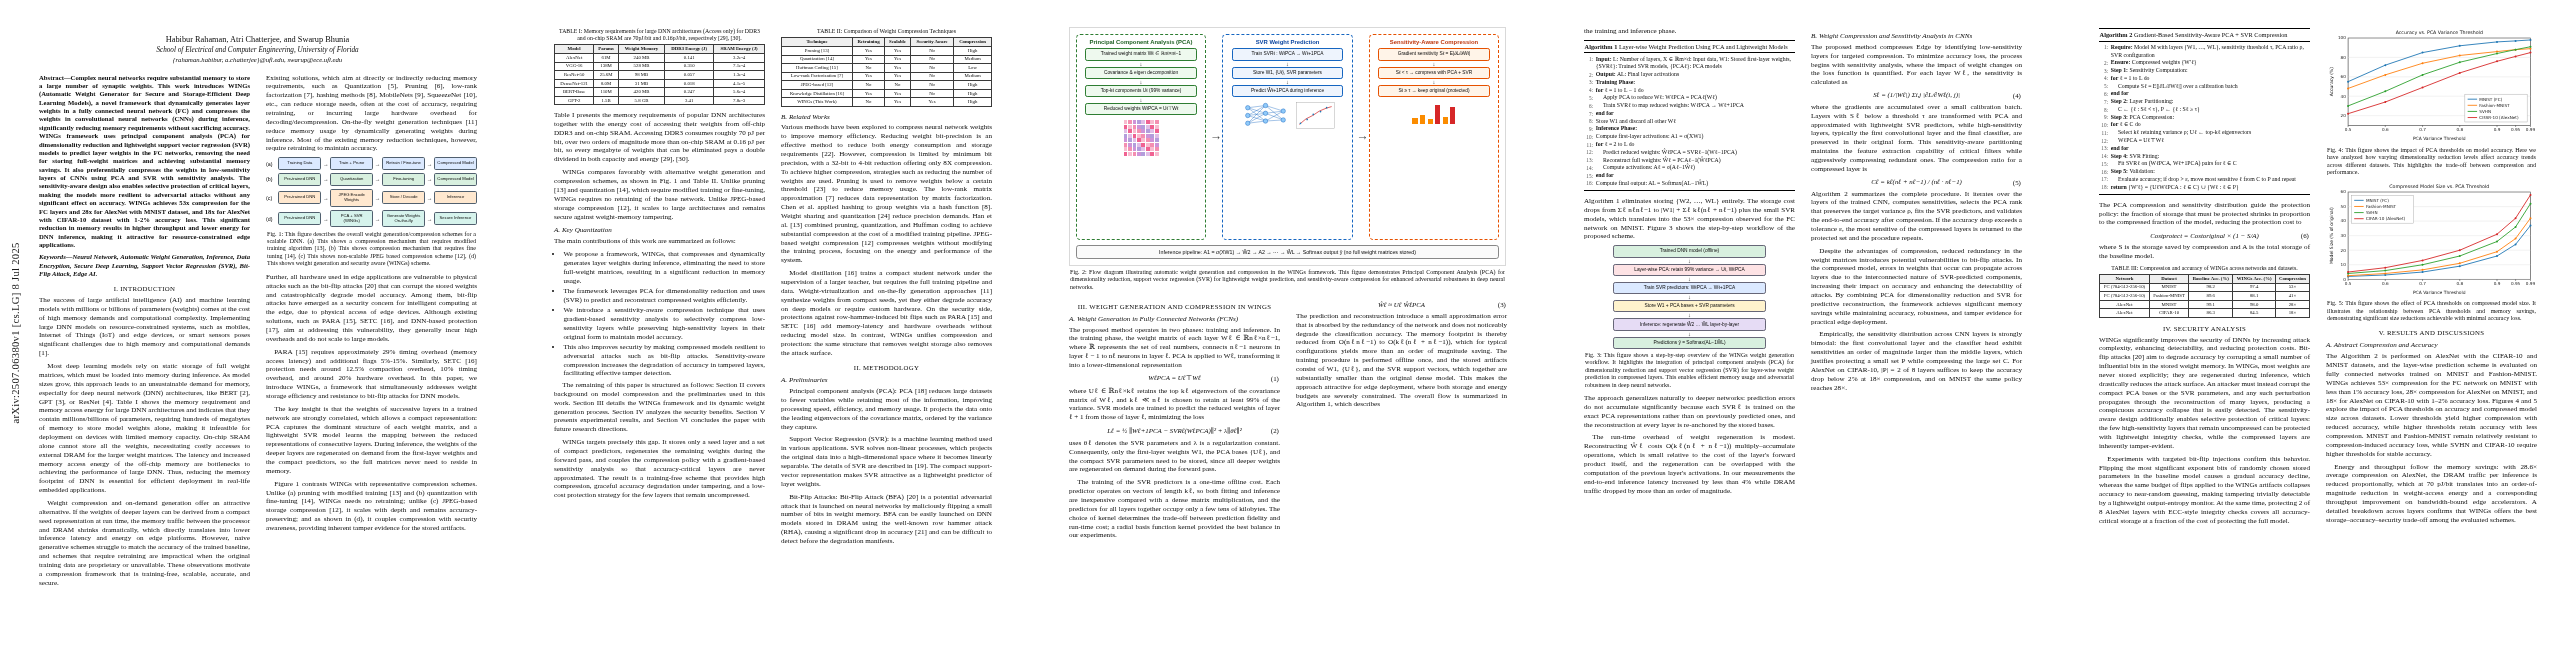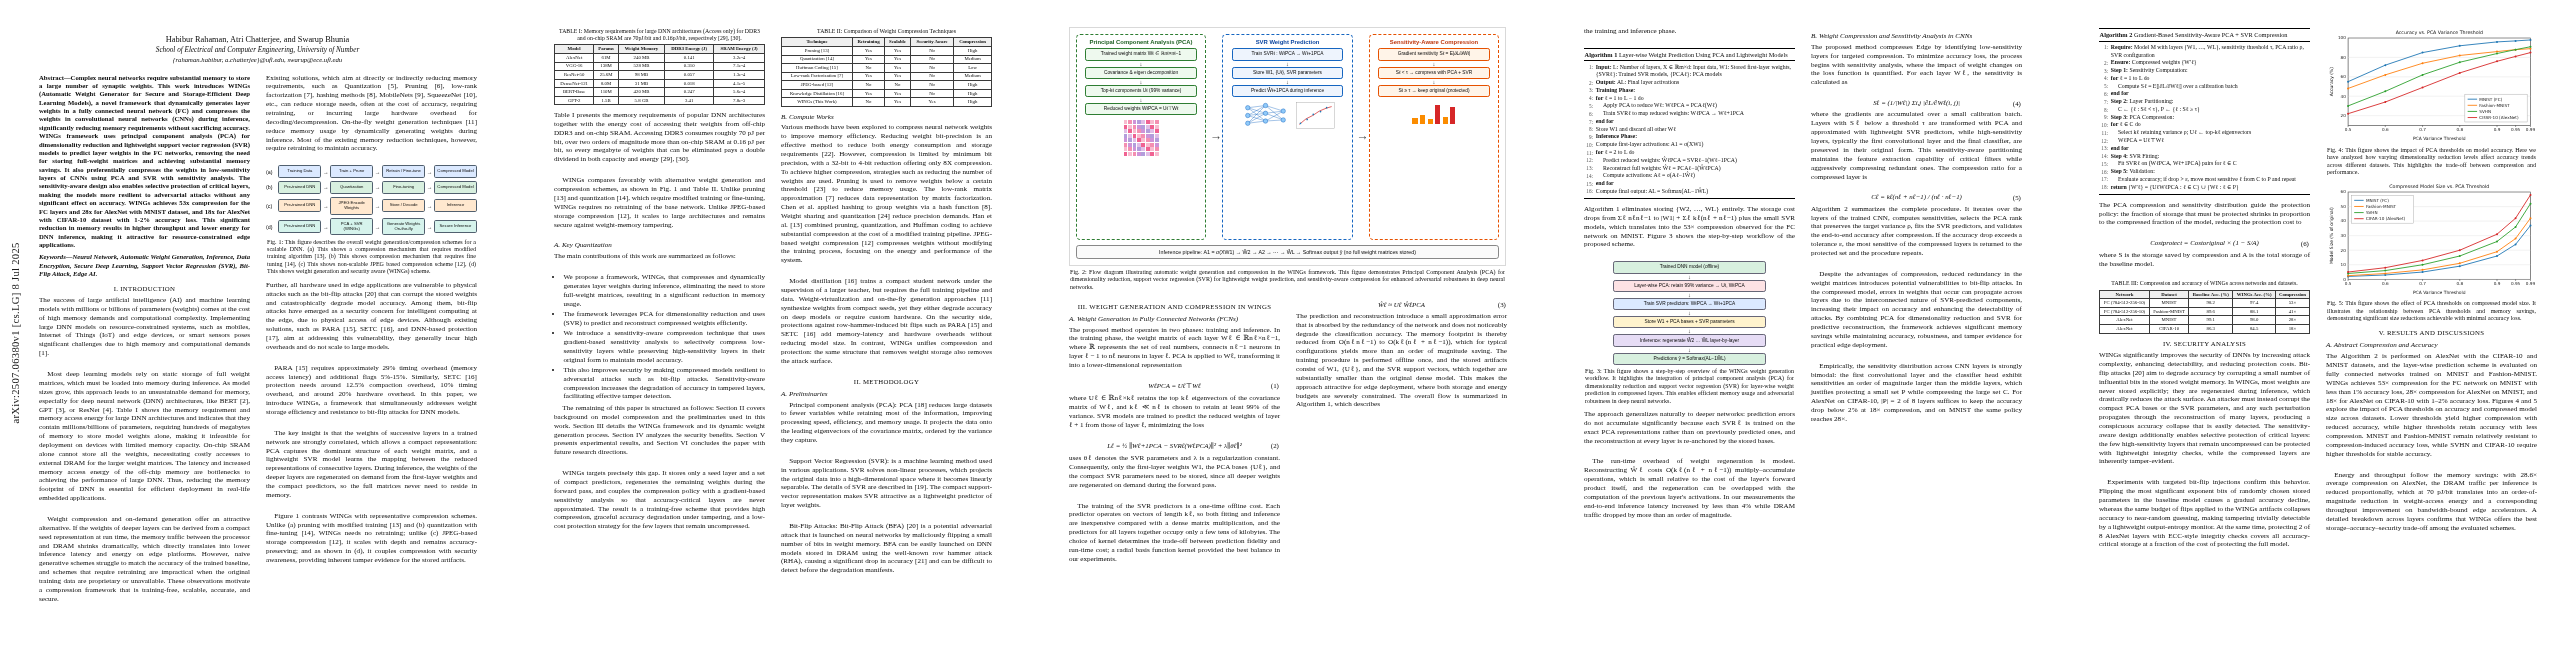--- a/index.html
+++ b/index.html
@@ -9,21 +9,21 @@
   .page{width:515px;height:667px;padding:27px 39px 0;position:relative;overflow:hidden;background:#fff;flex:none}
   .page::after{content:"";position:absolute;left:0;right:0;bottom:0;height:16.7px;background:#fff}
   .arxiv{position:absolute;left:15px;top:333px;transform:translate(-50%,-50%) rotate(-90deg);font-size:10.6px;white-space:nowrap;color:#1c1c1c;letter-spacing:0.3px}
   .titleblock{text-align:center;margin:2.2px 5.6px 11px}
   .ptitle{font-size:14px;font-weight:normal;line-height:1.28;margin:0 10px}
   .authors{font-size:8.3px;margin-top:8.3px}
   .affil{font-size:7.2px;font-style:italic;margin-top:2.2px}
   .emails{font-size:6.7px;font-style:italic;margin-top:1.1px}
   .cols{display:flex;gap:16px;align-items:flex-start}
   .col{width:211px;flex:none}
-  .p{font-size:7.1px;line-height:1.25;text-align:justify;text-indent:8.3px;margin-bottom:12px}
+  .p{font-size:7.1px;line-height:1.25;text-align:justify;text-indent:8.3px;margin-bottom:4px}
   .noind{text-indent:0}
   .abstract{font-size:6.7px;font-weight:bold;line-height:1.25;text-align:justify;margin-bottom:3.9px}
   .kw{font-style:italic;margin-bottom:5px}
   .sec{font-size:6.8px;font-weight:normal;text-align:center;margin:6.7px 0 3.9px;letter-spacing:0.3px}
   .subsec{font-size:7.1px;font-style:italic;font-weight:normal;margin:5px 0 2.8px}
   .caption{font-size:6px;line-height:1.24;text-align:justify;margin:2.8px 1.1px 5px}
   .tcap{font-size:5.8px;line-height:1.22;text-align:center;margin:1.1px 2.2px 2.2px}
   table.data{width:100%;border-collapse:collapse;font-size:4.8px;margin:0 0 5.6px;font-family:"Liberation Serif",serif}
   .data th,.data td{border:0.6px solid #3a3a3a;padding:0.8px 1.7px;text-align:center;line-height:1.25}
   .data th{font-weight:bold;background:#efefef}
@@ -65,21 +65,21 @@
 </style>
 </head>
 <body>
 
 <div class="strip">
 
   <div class="page">
     <div class="arxiv">arXiv:2507.06380v1  [cs.LG]  8 Jul 2025</div>
     <div class="titleblock">
       <div class="authors">Habibur Rahaman, Atri Chatterjee, and Swarup Bhunia</div>
-      <div class="affil">School of Electrical and Computer Engineering, University of Number</div>
+      <div class="affil">School of Electrical and Computer Engineering, University of Florida</div>
       <div class="emails">{rahaman.habibur, a.chatterjee}@ufl.edu, swarup@ece.ufl.edu</div>
     </div>
     <div class="cols">
       <div class="col">
         <p class="abstract">Abstract—Complex neural networks require substantial memory to store a large number of synaptic weights. This work introduces WINGs (Automatic Weight Generator for Secure and Storage-Efficient Deep Learning Models), a novel framework that dynamically generates layer weights in a fully connected neural network (FC) and compresses the weights in convolutional neural networks (CNNs) during inference, significantly reducing memory requirements without sacrificing accuracy. WINGs framework uses principal component analysis (PCA) for dimensionality reduction and lightweight support vector regression (SVR) models to predict layer weights in the FC networks, removing the need for storing full-weight matrices and achieving substantial memory savings. It also preferentially compresses the weights in low-sensitivity layers of CNNs using PCA and SVR with sensitivity analysis. The sensitivity-aware design also enables selective protection of critical layers, making the models more resilient to adversarial attacks without any significant effect on accuracy. WINGs achieves 53x compression for the FC layers and 28x for AlexNet with MNIST dataset, and 18x for AlexNet with CIFAR-10 dataset with 1-2% accuracy loss. This significant reduction in memory results in higher throughput and lower energy for DNN inference, making it attractive for resource-constrained edge applications.</p>
         <p class="abstract kw">Keywords—Neural Network, Automatic Weight Generation, Inference, Data Encryption, Secure Deep Learning, Support Vector Regression (SVR), Bit-Flip Attack, Edge AI.</p>
         <div class="sec">I. INTRODUCTION</div>
         <p class="p noind">The success of large artificial intelligence (AI) and machine learning models with millions or billions of parameters (weights) comes at the cost of high memory demands and computational complexity. Implementing large DNN models on resource-constrained systems, such as mobiles, Internet of Things (IoT) and edge devices, or smart sensors poses significant challenges due to high memory and computational demands [1].</p>
         <p class="p">Most deep learning models rely on static storage of full weight matrices, which must be loaded into memory during inference. As model sizes grow, this approach leads to an unsustainable demand for memory, especially for deep neural network (DNN) architectures, like BERT [2], GPT [3], or ResNet [4]. Table I shows the memory requirement and memory access energy for large DNN architectures and indicates that they contain millions/billions of parameters, requiring hundreds of megabytes of memory to store model weights alone, making it infeasible for deployment on devices with limited memory capacity. On-chip SRAM alone cannot store all the weights, necessitating costly accesses to external DRAM for the larger weight matrices. The latency and increased memory access energy of the off-chip memory are bottlenecks to achieving the performance of large DNN. Thus, reducing the memory footprint of DNN is essential for efficient deployment in real-life embedded applications.</p>
         <p class="p">Weight compression and on-demand generation offer an attractive alternative. If the weights of deeper layers can be derived from a compact seed representation at run time, the memory traffic between the processor and DRAM shrinks dramatically, which directly translates into lower inference latency and energy on edge platforms. However, naive generative schemes struggle to match the accuracy of the trained baseline, and schemes that require retraining are impractical when the original training data are proprietary or unavailable. These observations motivate a compression framework that is training-free, scalable, accurate, and secure.</p>
@@ -268,21 +268,21 @@
               </tr>
               <tr>
                 <td>WINGs (This Work)</td>
                 <td>No</td>
                 <td>Yes</td>
                 <td>Yes</td>
                 <td>High</td>
               </tr>
             </tbody>
           </table>
-        <div class="subsec">B. Compute Works</div>
+        <div class="subsec">B. Related Works</div>
         <p class="p noind">Various methods have been explored to compress neural network weights to improve memory efficiency. Reducing weight bit-precision is an effective method to reduce both energy consumption and storage requirements [22]. However, compression is limited by minimum bit precision, with a 32-bit to 4-bit reduction offering only 8X compression. To achieve higher compression, strategies such as reducing the number of weights are used. Pruning is used to remove weights below a certain threshold [23] to reduce memory usage. The low-rank matrix approximation [7] reduces data representation by matrix factorization. Chen et al. applied hashing to group weights via a hash function [8]. Weight sharing and quantization [24] reduce precision demands. Han et al. [13] combined pruning, quantization, and Huffman coding to achieve substantial compression at the cost of a modified training pipeline. JPEG-based weight compression [12] compresses weights without modifying the training process, focusing on the energy and performance of the system.</p>
         <p class="p">Model distillation [16] trains a compact student network under the supervision of a larger teacher, but requires the full training pipeline and data. Weight-virtualization and on-the-fly generation approaches [11] synthesize weights from compact seeds, yet they either degrade accuracy on deep models or require custom hardware. On the security side, protections against row-hammer-induced bit flips such as PARA [15] and SETC [16] add memory-latency and hardware overheads without reducing model size. In contrast, WINGs unifies compression and protection: the same structure that removes weight storage also removes the attack surface.</p>
         <div class="sec">II. METHODOLOGY</div>
         <div class="subsec">A. Preliminaries</div>
         <p class="p">Principal component analysis (PCA): PCA [18] reduces large datasets to fewer variables while retaining most of the information, improving processing speed, efficiency, and memory usage. It projects the data onto the leading eigenvectors of the covariance matrix, ordered by the variance they capture.</p>
         <p class="p">Support Vector Regression (SVR): is a machine learning method used in various applications. SVR solves non-linear processes, which projects the original data into a high-dimensional space where it becomes linearly separable. The details of SVR are described in [19]. The compact support-vector representation makes SVR attractive as a lightweight predictor of layer weights.</p>
         <p class="p">Bit-Flip Attacks: Bit-Flip Attack (BFA) [20] is a potential adversarial attack that is launched on neural networks by maliciously flipping a small number of bits in weight memory. BFA can be easily launched on DNN models stored in DRAM using the well-known row hammer attack (RHA), causing a significant drop in accuracy [21] and can be difficult to detect before the degradation manifests.</p>
       </div>
     </div>
   </div>

